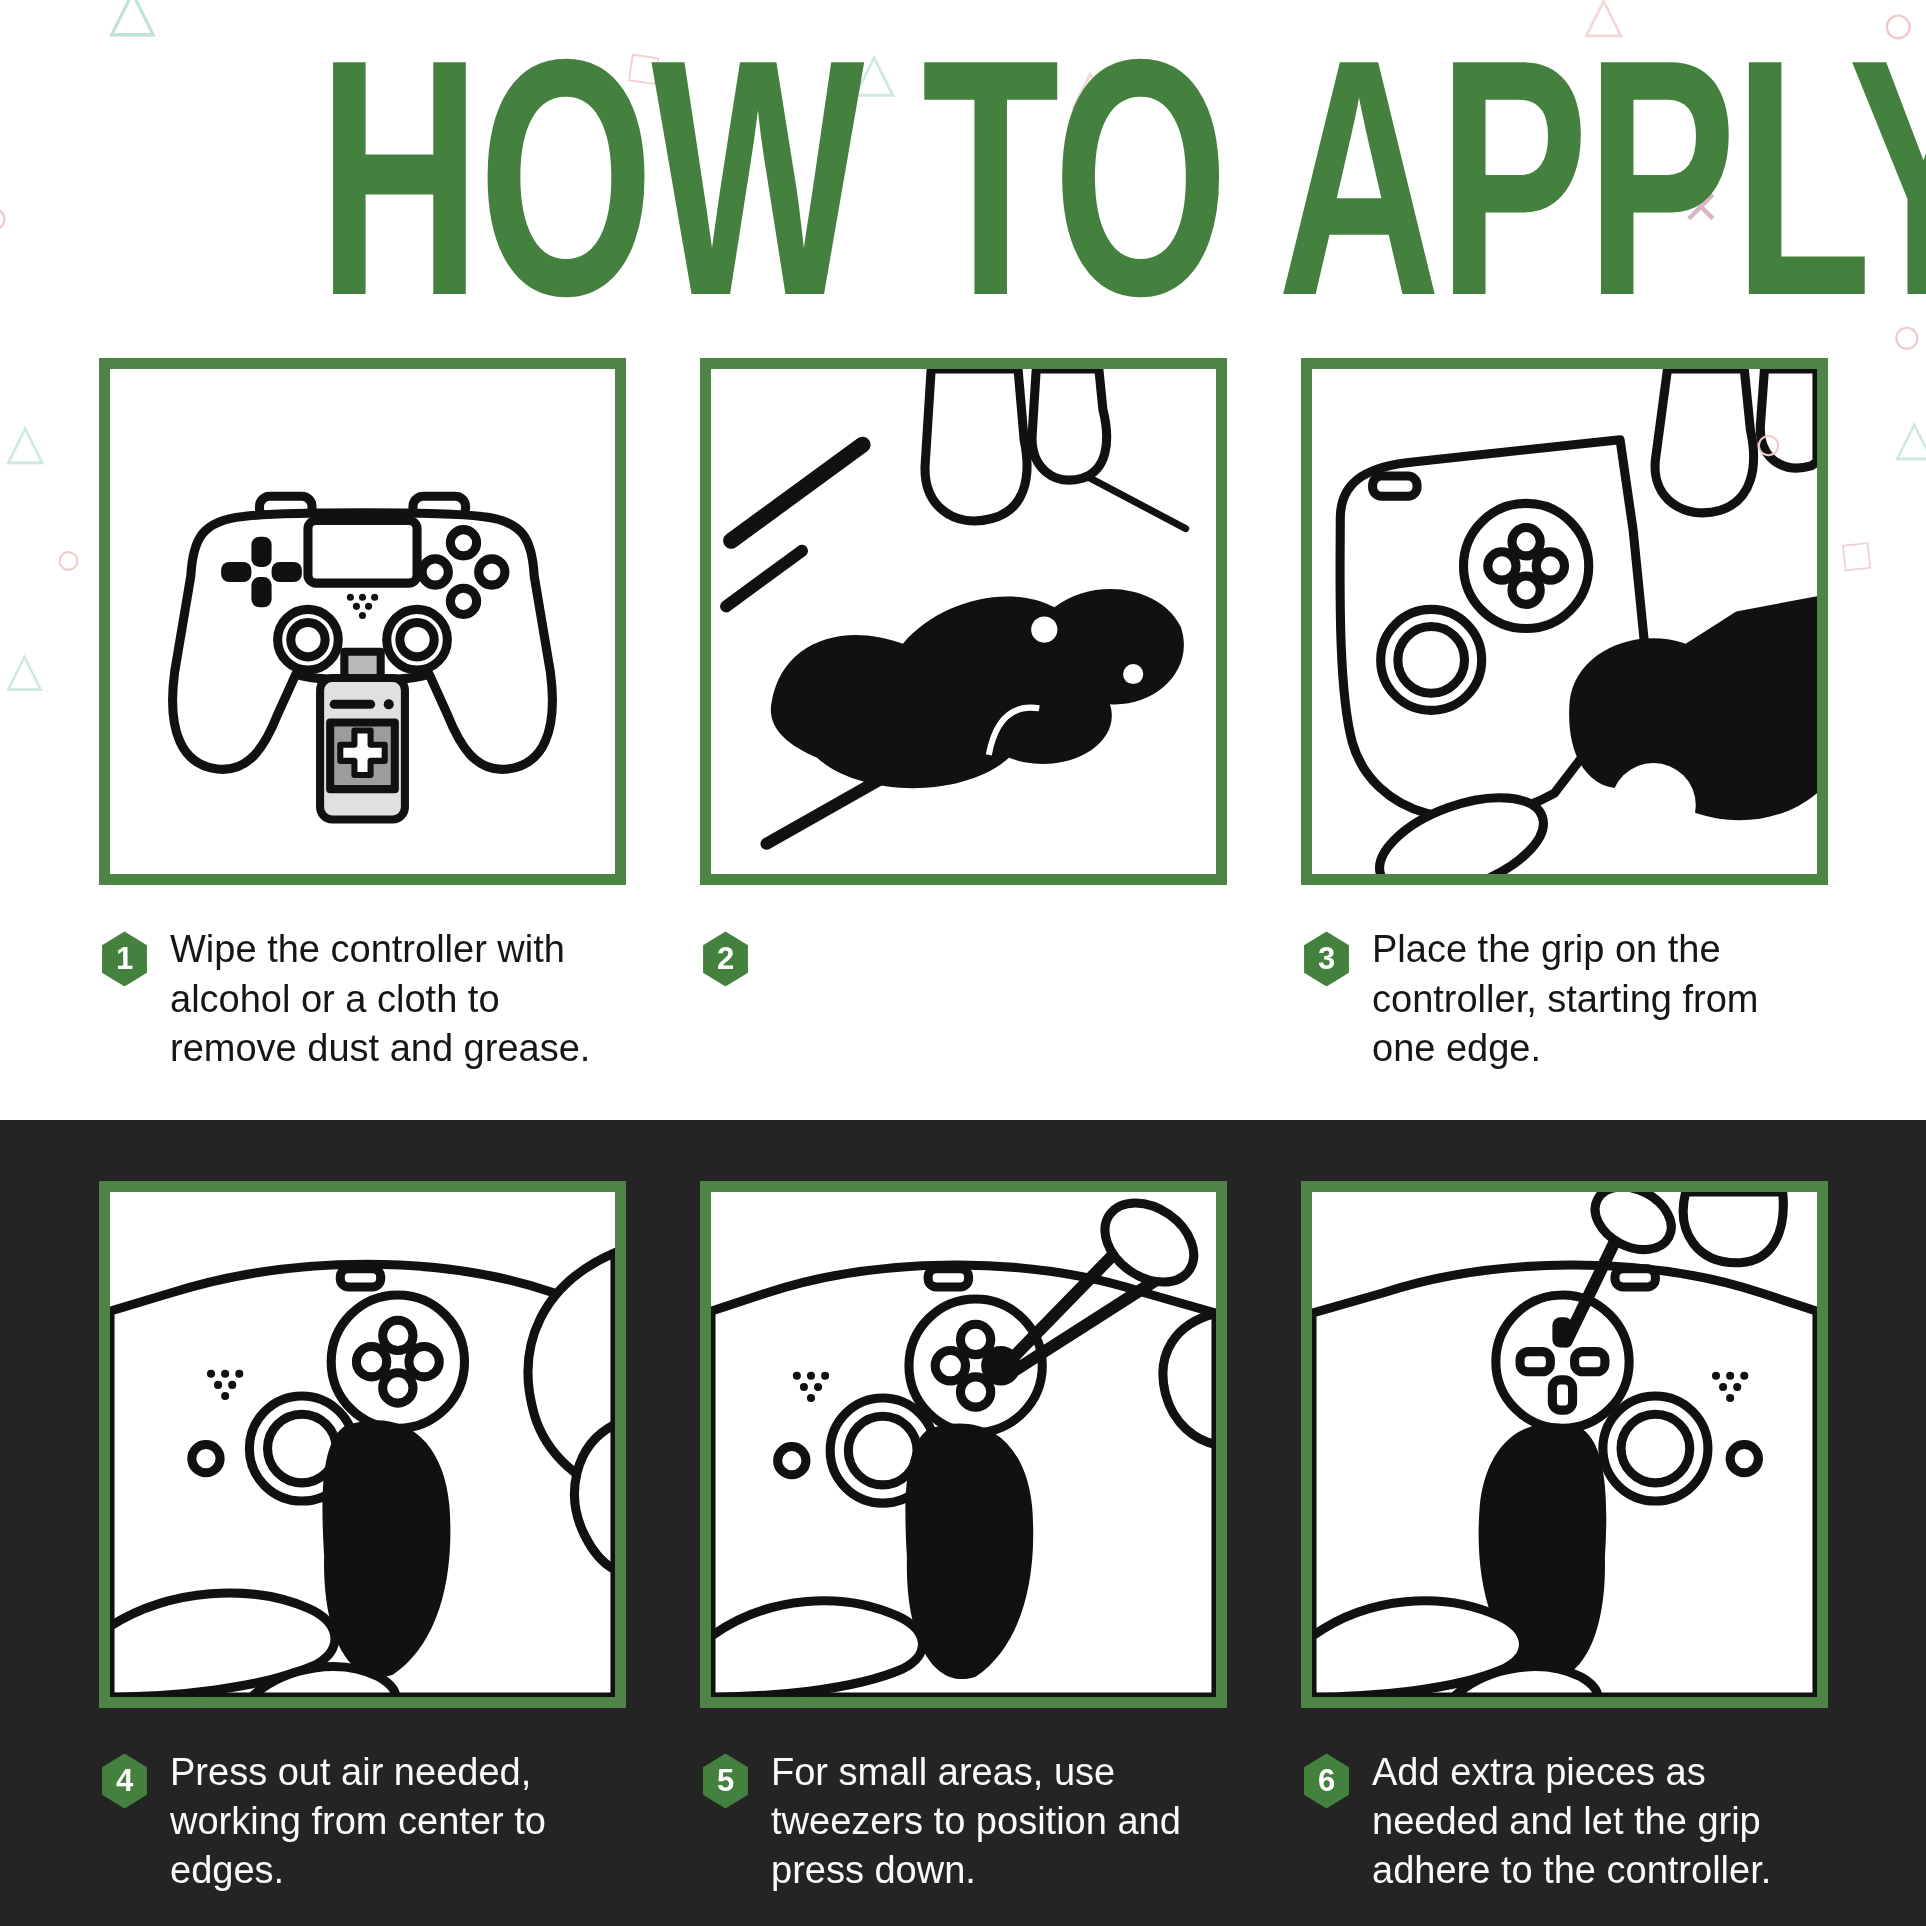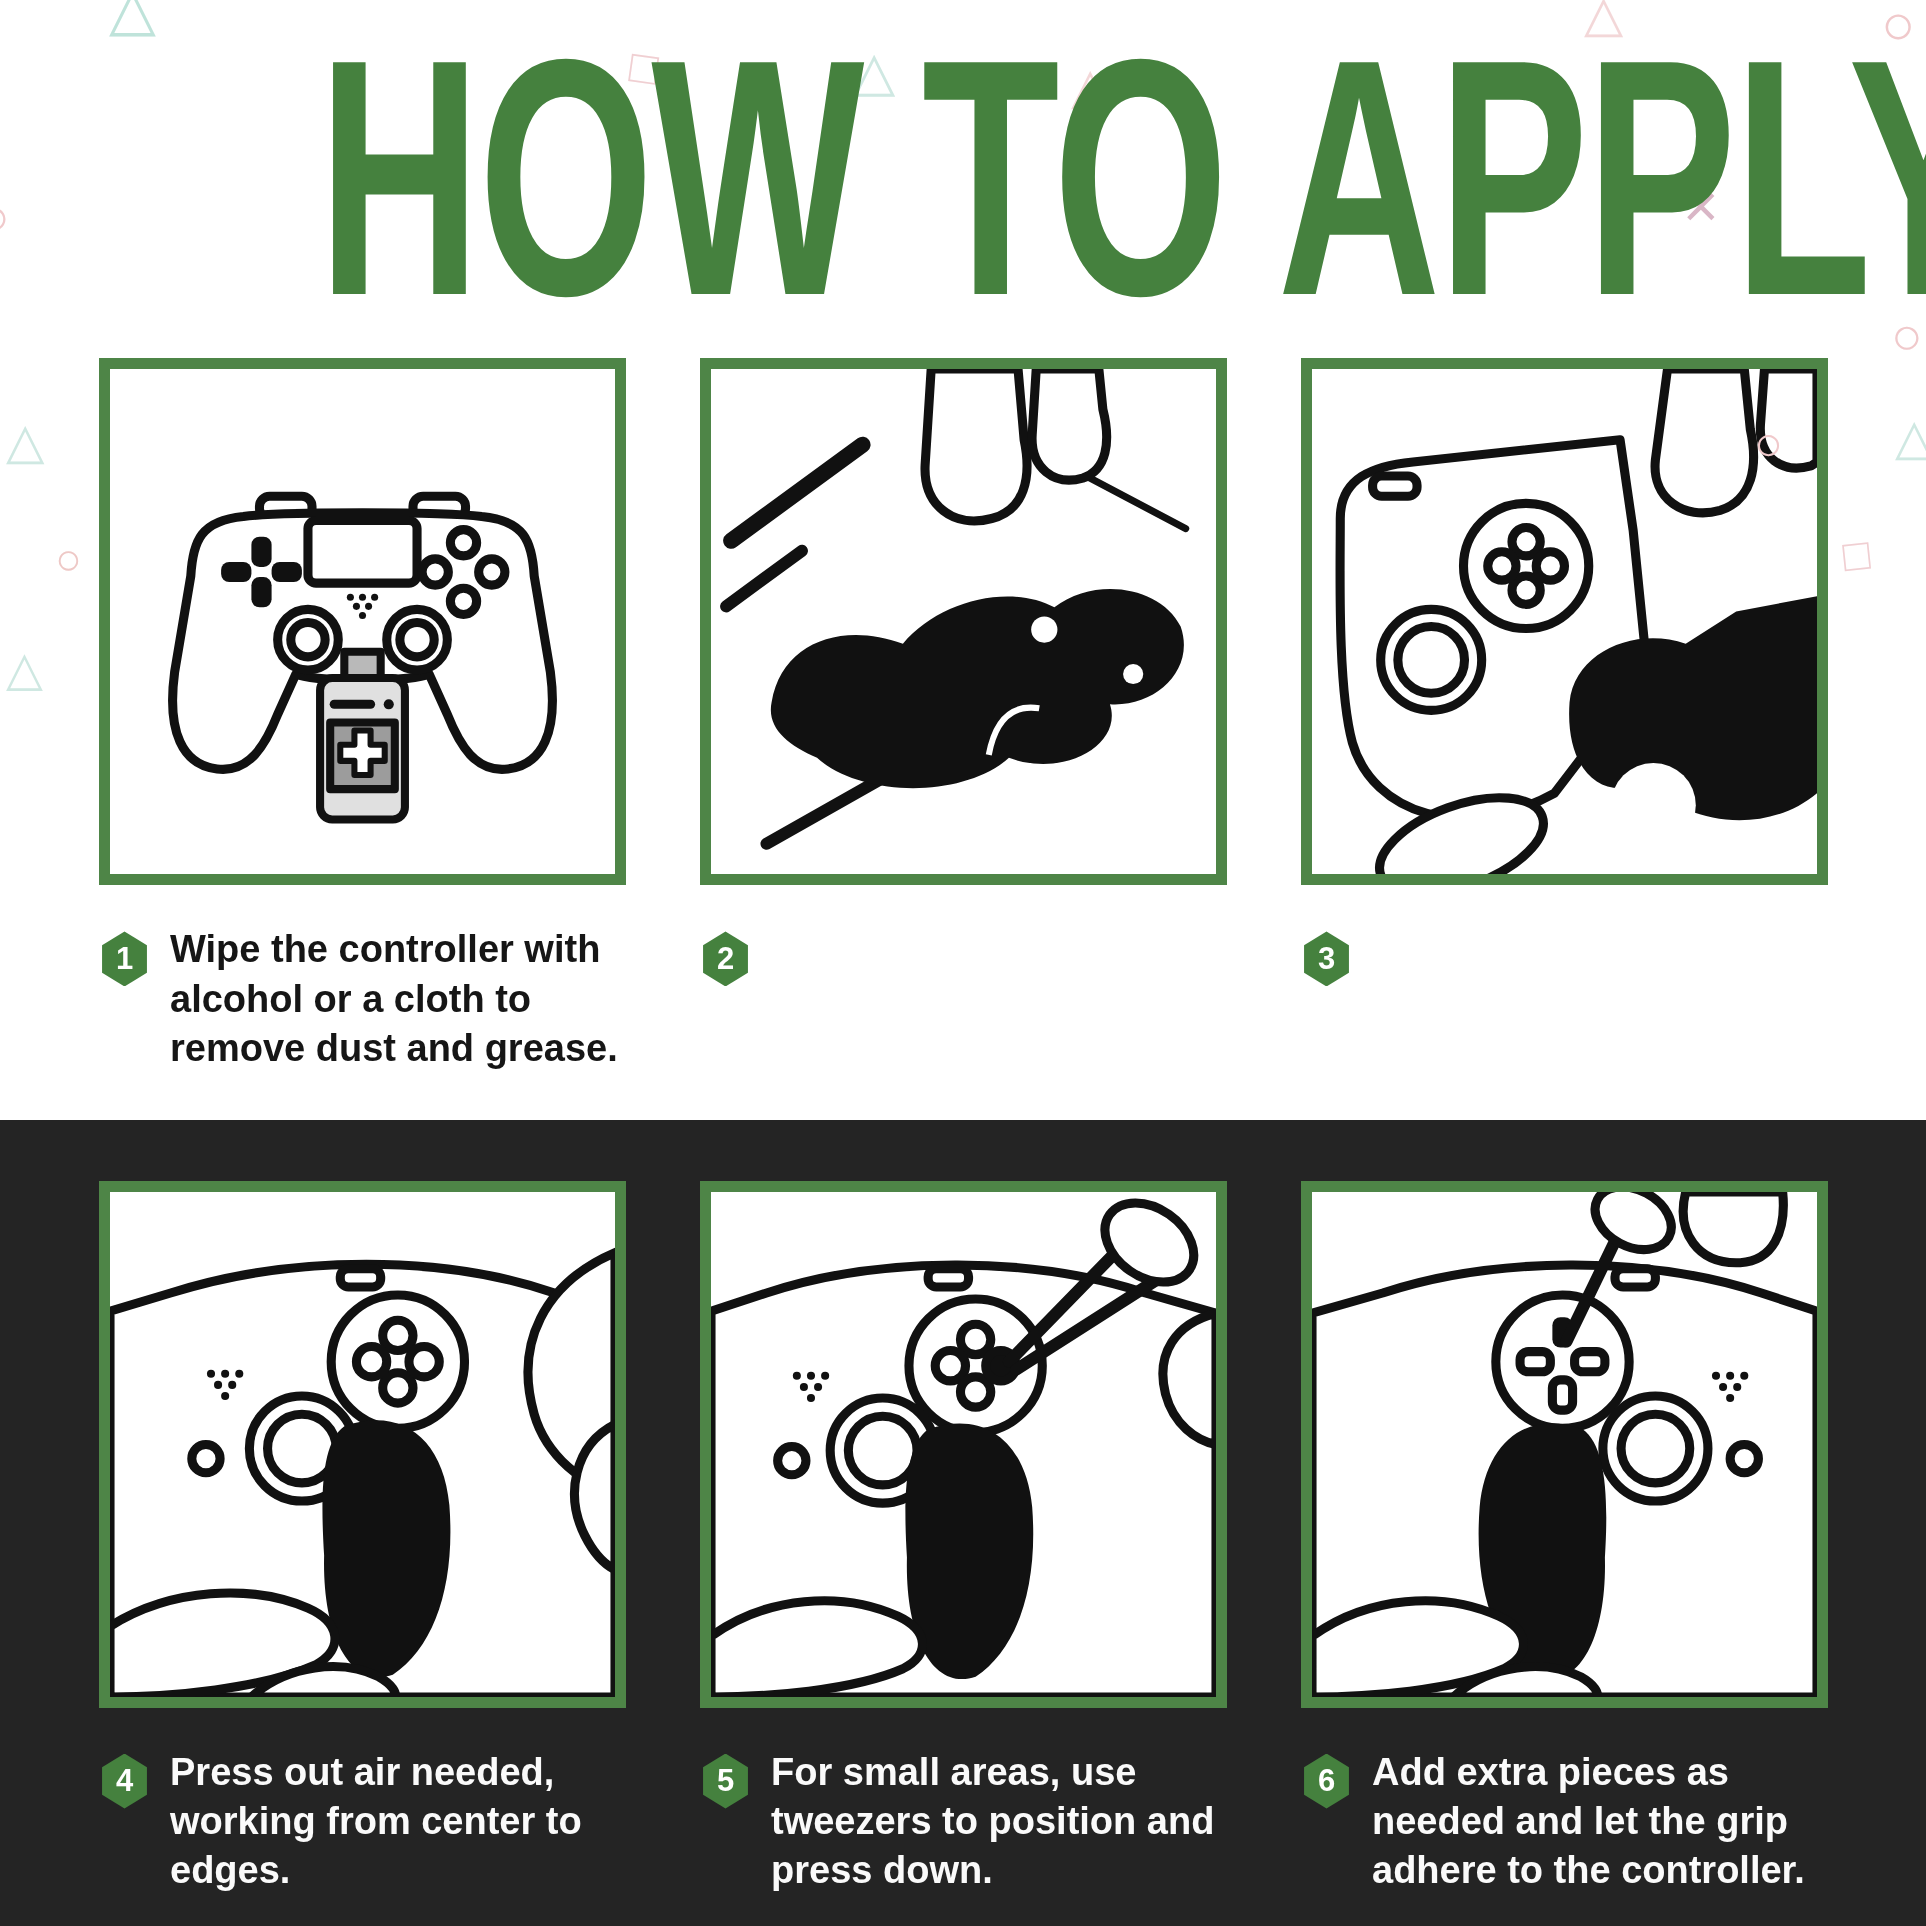--- a/index.html
+++ b/index.html
@@ -67,21 +67,20 @@
     color:#fff;
     font-weight:bold;
     font-size:31px;
     display:flex;align-items:center;justify-content:center;
   }
   .caption-text{
     font-size:38px;
     line-height:1.3;
     color:#161616;
     max-width:455px;
-    font-weight:bold;
   }
   
   .deco{
     position:absolute;
     line-height:1;
     pointer-events:none;
     user-select:none;
   }
 </style>
 </head>
@@ -212,20 +211,21 @@
           <circle cx="338" cy="432" r="42" fill="#fff"></circle>
           <g fill="#fff" stroke="#111" stroke-width="9" stroke-linejoin="round">
             <path d="M352,0 L340,90 C336,128 368,150 404,140 C436,130 442,96 434,60 L428,0 Z"></path>
             <path d="M448,0 L444,55 C442,88 466,104 494,96 L500,92 L500,0 Z"></path>
             <ellipse cx="148" cy="472" rx="85" ry="40" transform="rotate(-20 148 472)"></ellipse>
           </g>
         </svg>
       </div>
       <div class="caption">
         <div class="badge">3</div>
+        <div class="caption-text">Place the grip on the controller, starting from one edge.</div>
       </div>
     </div>
 
   </div>
 </div>
 
 <div class="bottom-section">
   <div class="steps-row">
 
     <div class="card">

